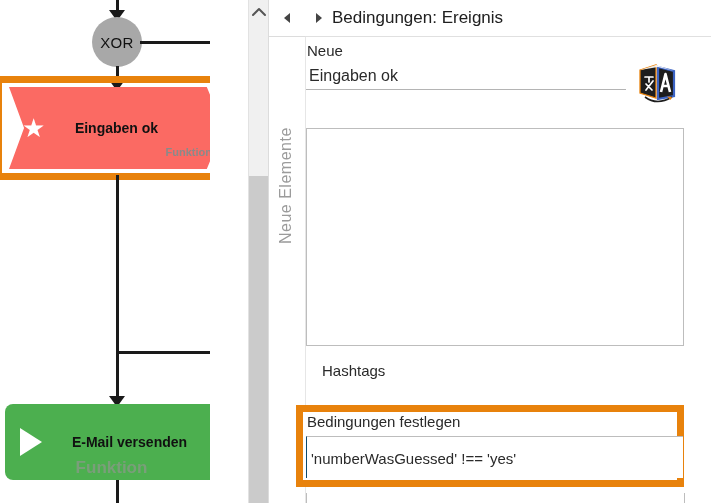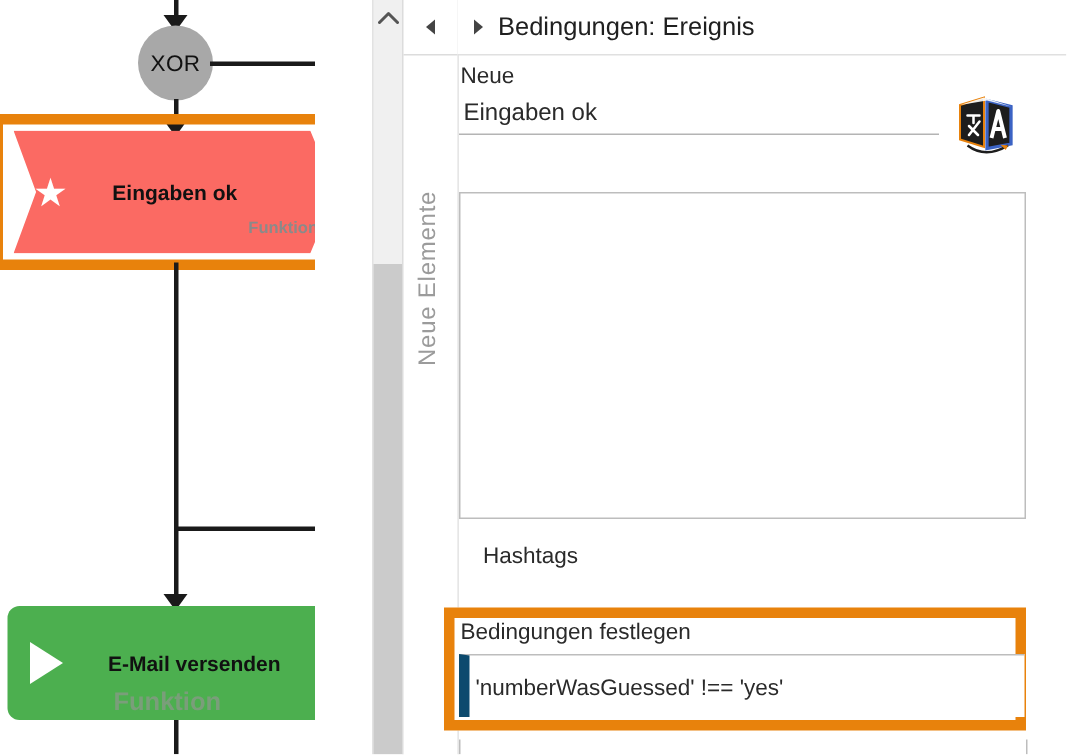--- a/index.html
+++ b/index.html
@@ -300,21 +300,21 @@
     left: 2px; top: 413px;
     font-size: 15px;
     color: #2a2a2a;
   }
   #conditions-input {
     position: absolute;
     left: 1px; top: 436px;
     width: 377px; height: 42px;
     border: none;
     border-top: 1px solid #bdbdbd;
-    border-left: 7px solid #0c4a6e;
+    border-left: 1px solid #0c4a6e;
     background: #ffffff;
     font-family: "Liberation Sans", sans-serif;
     font-size: 15px;
     color: #2a2a2a;
     padding: 2px 0 0 4px;
     box-sizing: border-box;
     outline: none;
     vertical-align: top;
   }
   #below-box {

